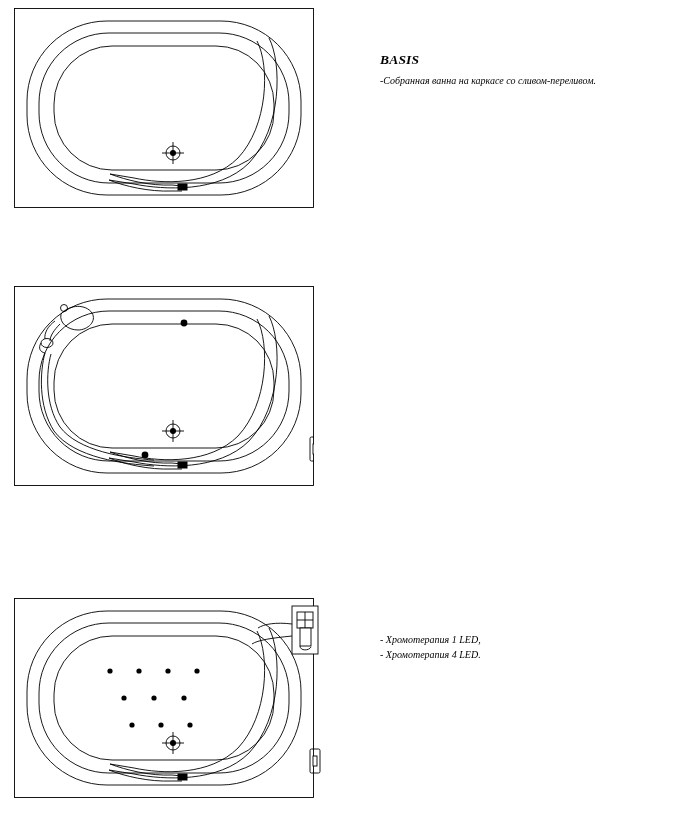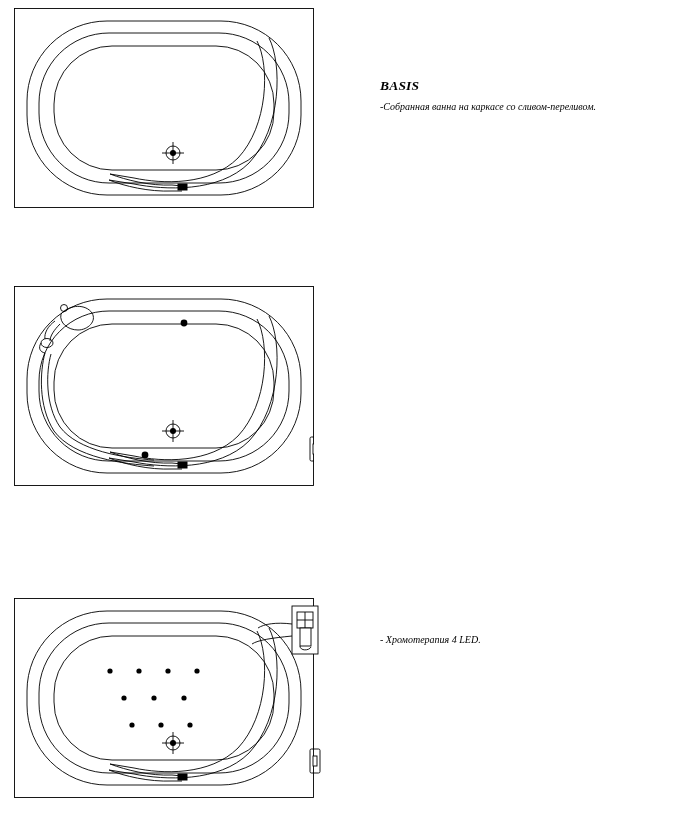--- a/index.html
+++ b/index.html
@@ -44,21 +44,21 @@
     white-space: nowrap;
   }
   .caption-line {
     font-family: "Liberation Serif", serif;
     font-style: italic;
     font-size: 10px;
     line-height: 14.5px;
     margin: 0;
     white-space: nowrap;
   }
-  .cap1 { top: 78px; }
+  .cap1 { top: 52px; }
   .cap2 { top: 355px; }
 </style>
 </head>
 <body>
 
 <div class="panel panel-1">
 
   <div class="diagram">
     <svg width="300" height="200" viewBox="0 0 300 200" xmlns="http://www.w3.org/2000/svg">
       <g fill="none" stroke="#000000" stroke-width="0.9">
@@ -141,20 +141,21 @@
       <g>
         <circle cx="159" cy="145" r="7" fill="none" stroke="#000000" stroke-width="0.9"></circle>
         <circle cx="159" cy="145" r="3" fill="#000000"></circle>
         <line x1="148" y1="145" x2="170" y2="145" stroke="#000000" stroke-width="0.9"></line>
         <line x1="159" y1="134" x2="159" y2="156" stroke="#000000" stroke-width="0.9"></line>
       </g>
     </svg>
   </div>
 
   <div class="caption cap2">
+    <p class="caption-line">- Хромотерапия  1 LED,</p>
     <p class="caption-line">- Хромотерапия  4 LED.</p>
   </div>
 </div>
 
 <div class="panel panel-3">
 
   <div class="diagram">
     <svg width="310" height="200" viewBox="0 0 310 200" xmlns="http://www.w3.org/2000/svg">
       <g fill="none" stroke="#000000" stroke-width="0.9">
         <rect x="0.5" y="0.5" width="299" height="199"></rect>

